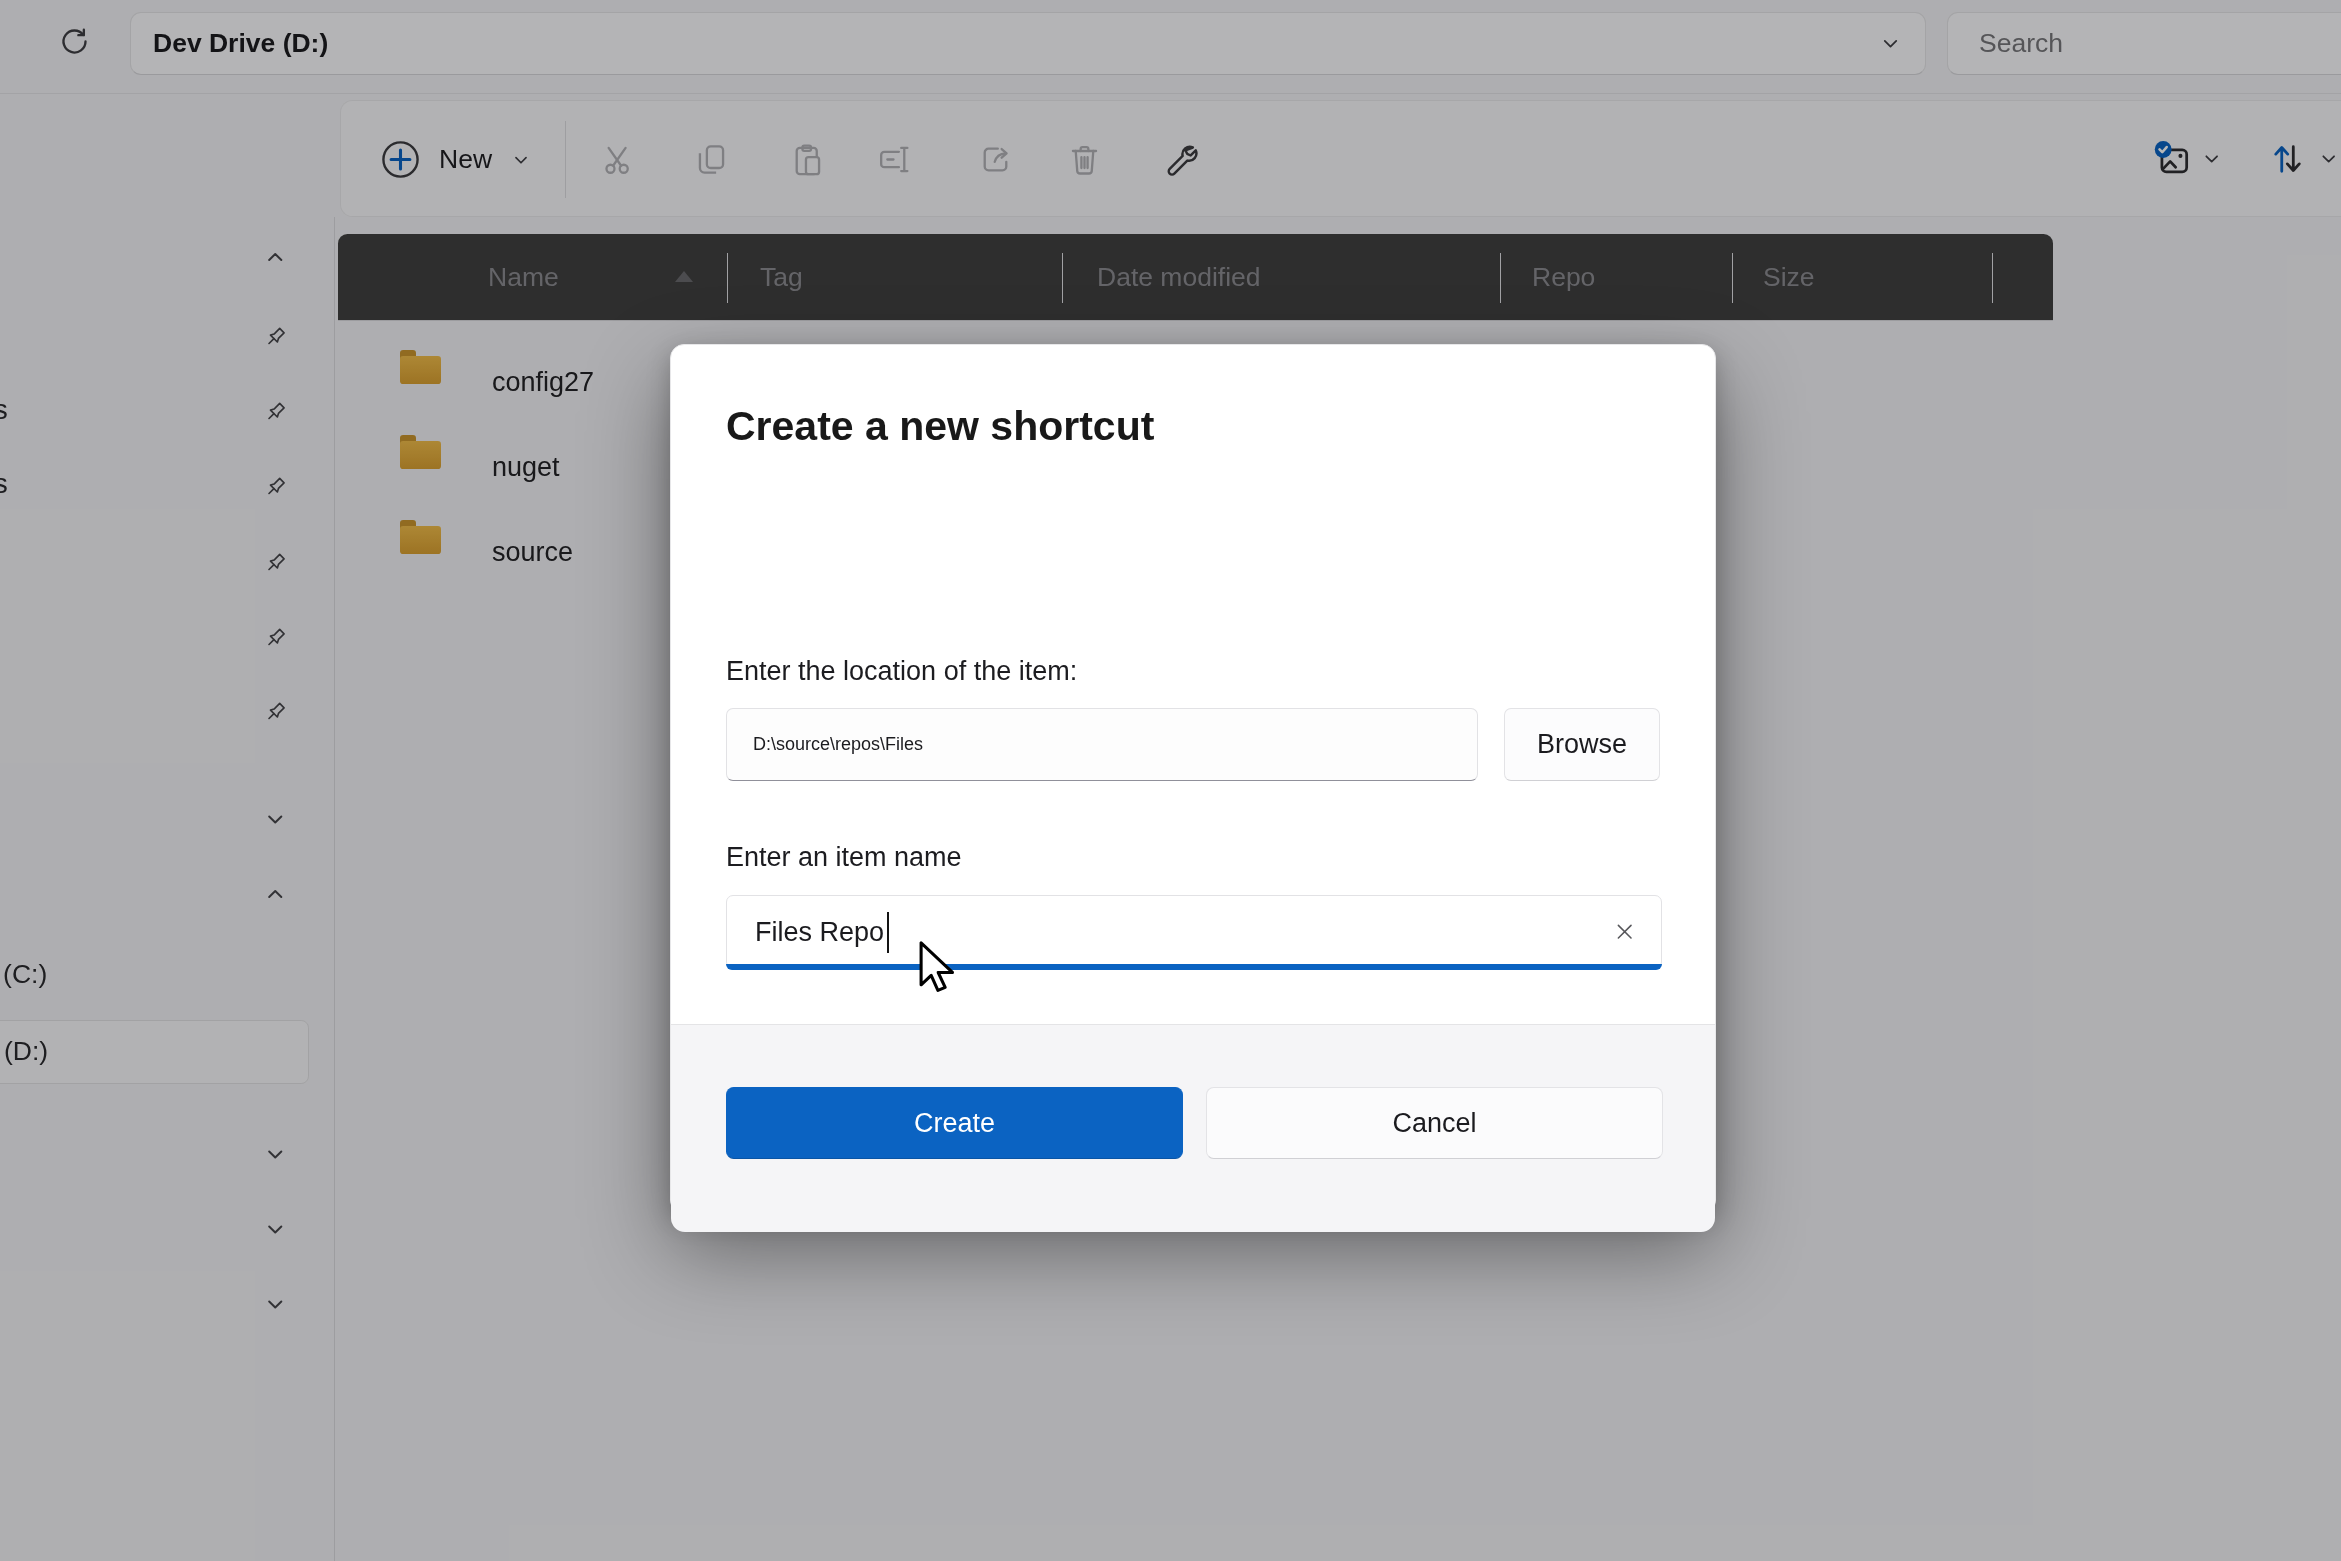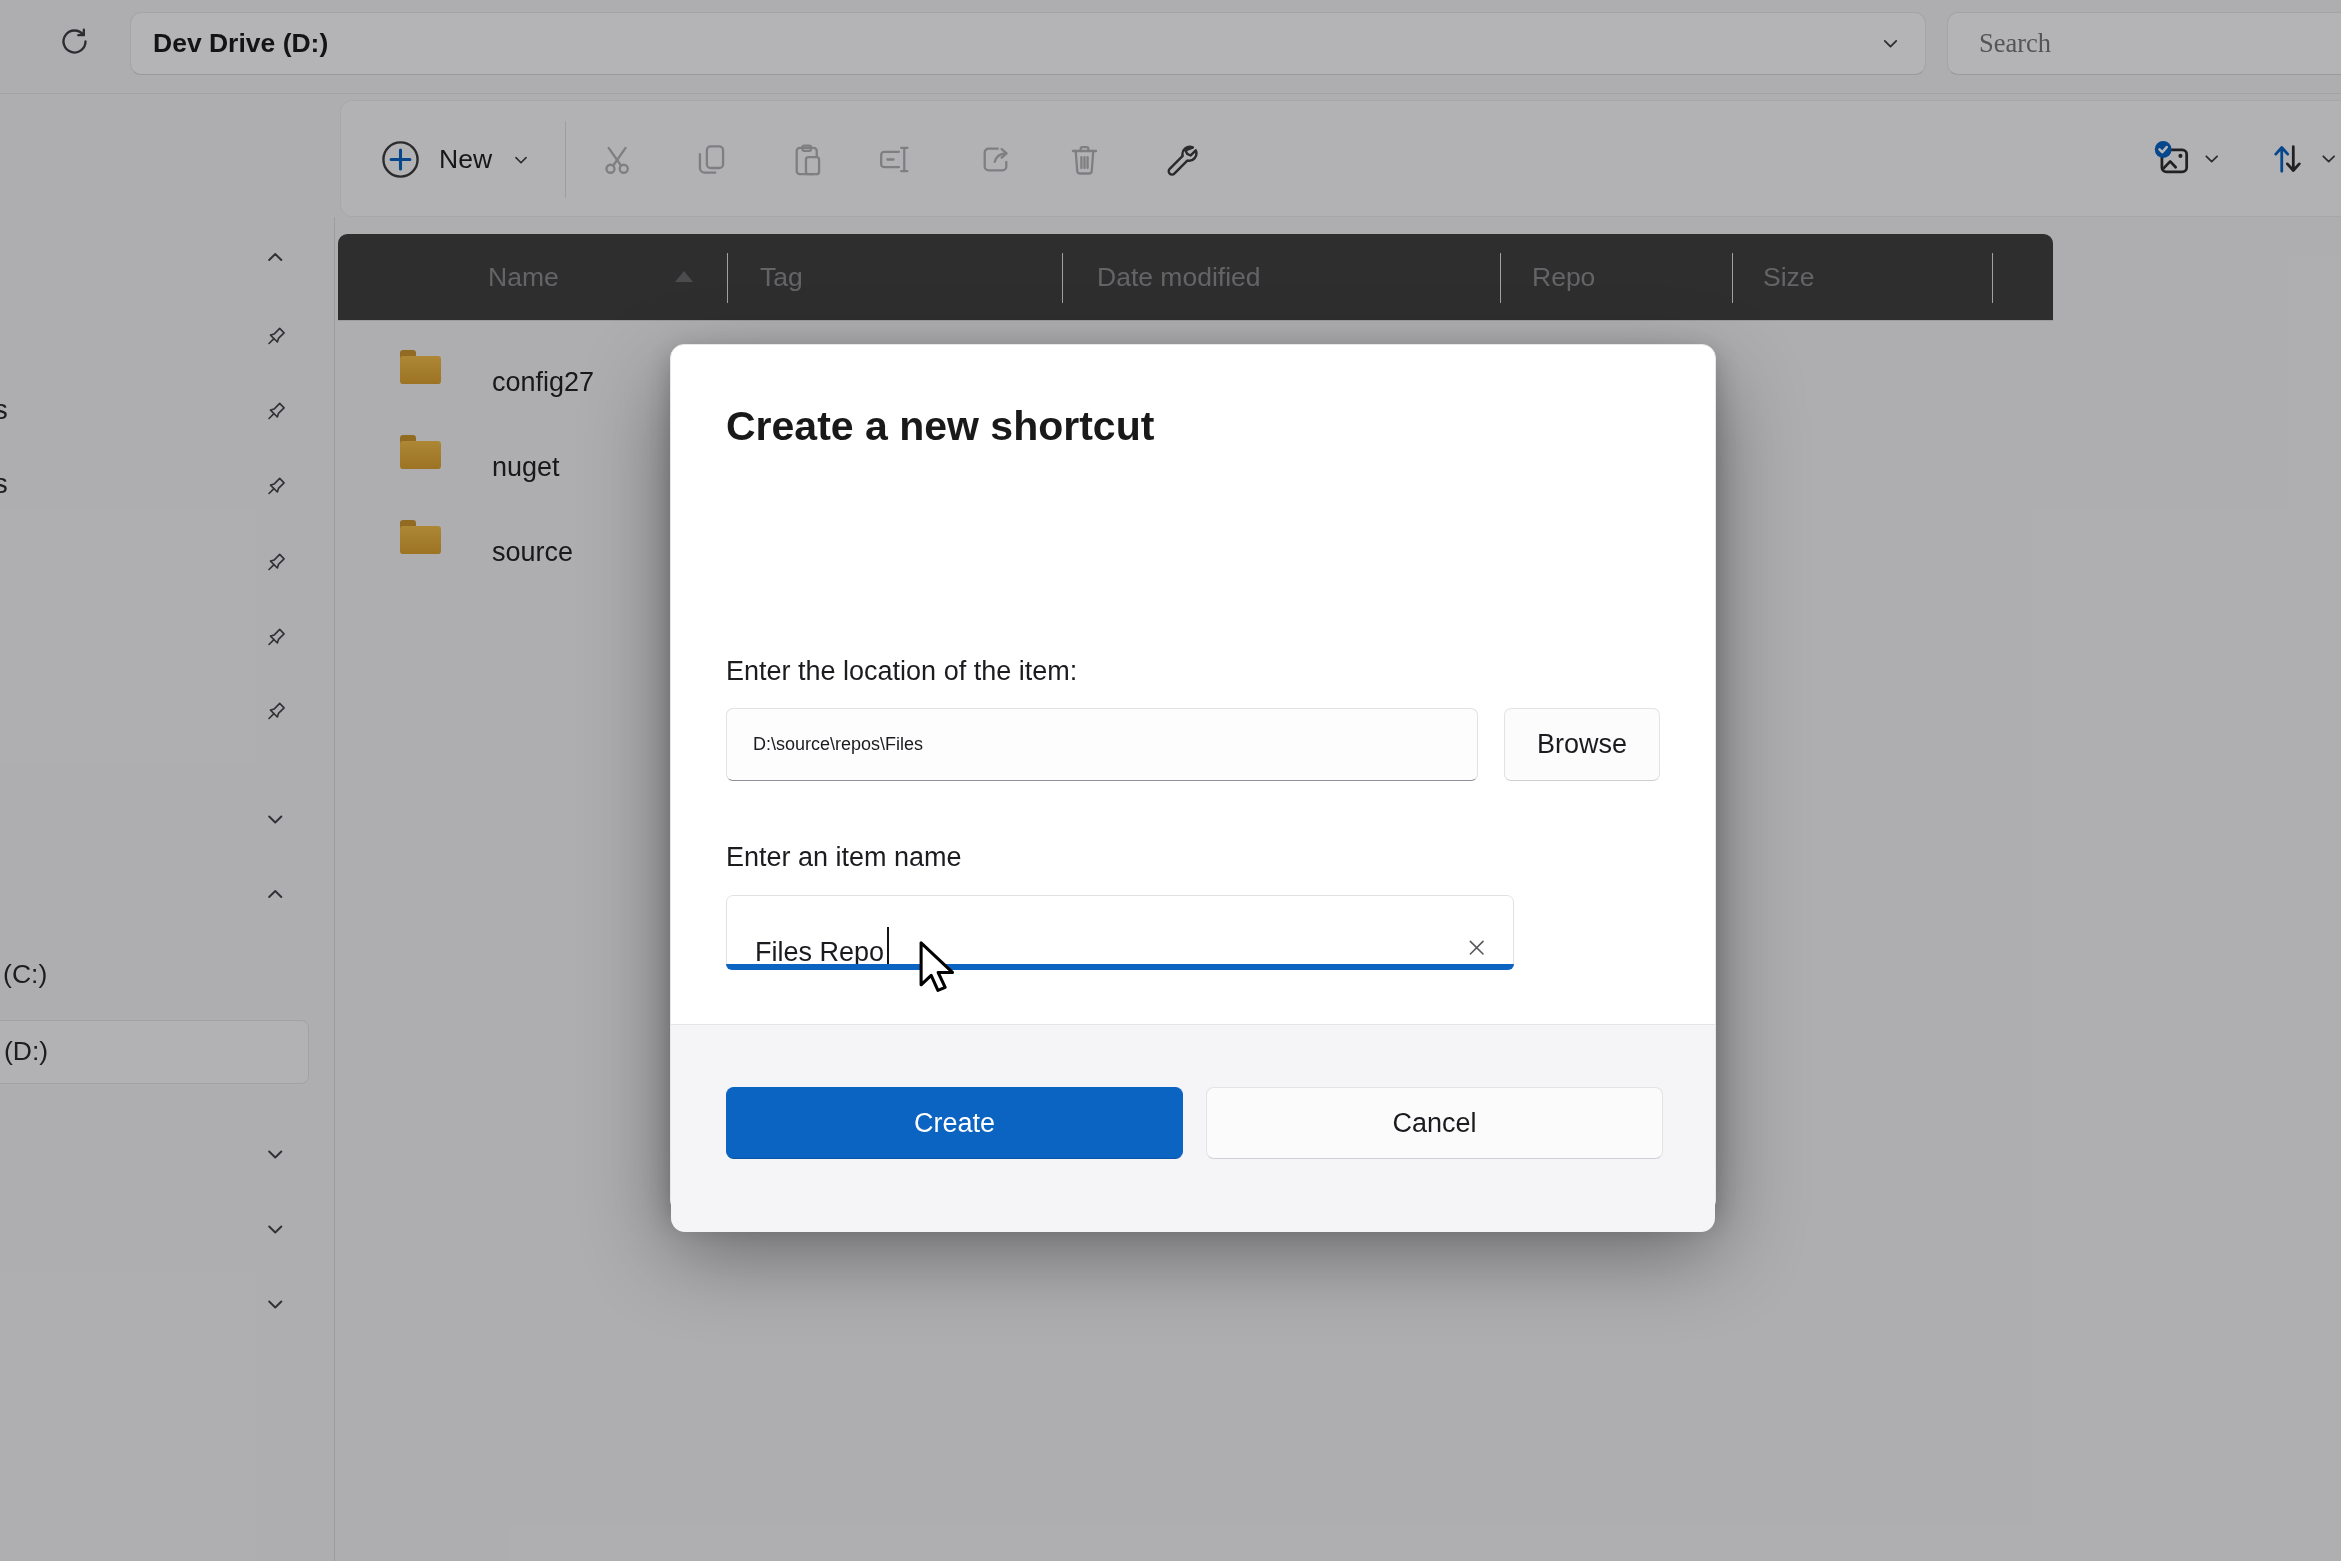--- a/index.html
+++ b/index.html
@@ -7,21 +7,21 @@
   body { font-family:"Liberation Sans", sans-serif; background:#f2f2f5; position:relative; }
   svg { display:block; }
 
   
   #topbar { position:absolute; left:0; top:0; width:2342px; height:94px; background:#f2f2f5; border-bottom:0.8px solid #e2e2e6; }
   #refresh-btn { position:absolute; left:48px; top:15.6px; width:52px; height:52px; display:flex; align-items:center; justify-content:center; border-radius:7.8px; color:#3f3f44; }
   #address-bar { position:absolute; left:130px; top:11.7px; width:1796px; height:63px; background:#fafafc; border:0.8px solid #e3e3e6; border-bottom-color:#d6d6da; border-radius:11px; display:flex; align-items:center; padding:0 22px; }
   #address-text { font-size:26.5px; font-weight:700; color:#1d1d21; }
   #address-chevron { margin-left:auto; color:#3f3f44; }
   #search-box { position:absolute; left:1947px; top:11.7px; width:422px; height:63px; background:#fafafc; border:0.8px solid #e3e3e6; border-bottom-color:#d6d6da; border-radius:11px; display:flex; align-items:center; padding:0 31px; }
-  #search-input { width:100%; border:none; outline:none; background:transparent; font-family:Liberation Serif, serif; font-size:26.5px; color:#2a2a2e; }
+  #search-input { width:100%; border:none; outline:none; background:transparent; font-family:Liberation Sans, sans-serif; font-size:26.5px; color:#2a2a2e; }
   #search-input::placeholder { color:#77777b; opacity:1; }
 
   
   #toolbar { position:absolute; left:340px; top:100px; width:2010px; height:117px; background:#f7f7fa; border:0.8px solid #e8e8eb; border-right:none; border-radius:12.5px 0 0 12.5px; }
   #new-button { position:absolute; left:22px; top:19.5px; height:78px; display:flex; align-items:center; gap:18px; padding:0 17px; border-radius:7.8px; }
   #new-label { font-size:26.5px; color:#1f1f23; }
   #toolbar-divider { position:absolute; left:224px; top:20px; width:0.8px; height:77px; background:#dcdce0; }
   .tool-btn { position:absolute; top:30px; width:56px; height:56px; display:flex; align-items:center; justify-content:center; border-radius:6.2px; }
   .tool-dim { color:#b0b0b5; }
   .tool-dark { color:#3c3c40; }
@@ -48,21 +48,21 @@
   
   #smoke { position:absolute; inset:0; background:rgba(0,0,0,0.28); z-index:10; }
   #dialog { position:absolute; left:650px; top:344px; width:1046px; height:870px; background:#ffffff; border:0.8px solid #e7e7e9; border-radius:14px; z-index:20; box-shadow:0 36px 86px rgba(0,0,0,0.42), 0 7.8px 23.4px rgba(0,0,0,0.22);margin-left:20px; }
   #dialog-title { position:absolute; left:55px; top:58px; font-size:41px; font-weight:600; color:#191919; }
   #dialog-desc { position:absolute; left:55px; top:144px; width:882px; font-size:27px; line-height:44px; color:#1c1c20; }
   #location-label { position:absolute; left:55px; top:311px; font-size:27px; color:#1c1c20; }
   #location-field { position:absolute; left:55px; top:363px; width:752px; height:73px; background:#fdfdfd; border:0.8px solid #e2e2e5; border-bottom:1.6px solid #90909a; border-radius:7px; }
   #location-input { width:100%; height:100%; border:none; outline:none; background:transparent; font-family:"Liberation Sans",sans-serif; font-size:18px; color:#1b1b1f; padding:0 19px 0 26px; }
   #browse-button { position:absolute; left:833px; top:363px; width:156px; height:73px; background:#fcfcfd; border:0.8px solid #e3e3e6; border-bottom-color:#d0d0d4; border-radius:7px; font-size:27px; color:#1b1b1f; display:flex; align-items:center; justify-content:center; }
   #name-label { position:absolute; left:55px; top:497px; font-size:27px; color:#1c1c20; }
-  #name-field { position:absolute; left:55px; top:550px; width:788px; height:74px; background:#ffffff; border:0.8px solid #e2e2e5; border-radius:7px; display:flex; align-items:flex-end; padding:0 15.6px 0 28px; }
+  #name-field { position:absolute; left:55px; top:550px; width:936px; height:74px; background:#ffffff; border:0.8px solid #e2e2e5; border-radius:7px; display:flex; align-items:center; padding:0 15.6px 0 28px; }
   #name-value { font-size:27px; color:#1b1b1f; white-space:pre; }
   #text-caret { width:2.3px; height:41px; background:#141414; margin-left:3.1px; }
   #clear-name-button { margin-left:auto; width:41px; height:41px; display:flex; align-items:center; justify-content:center; color:#57575b; border-radius:4.7px; }
   #focus-underline { position:absolute; left:-0.8px; right:-0.8px; bottom:-1.6px; height:5.5px; background:#0b63c2; border-radius:0 0 6.2px 6.2px; }
   #dialog-footer { position:absolute; left:0; top:679px; width:100%; height:208px; background:#f5f5f7; border-top:0.8px solid #e4e4e6; border-radius:0 0 14px 14px; }
   #create-button { position:absolute; left:55px; top:62px; width:457px; height:72px; background:#0b63c2; border:0.8px solid #0b63c2; border-bottom-color:#0a55a5; border-radius:7.8px; color:#ffffff; font-size:27px; display:flex; align-items:center; justify-content:center; }
   #cancel-button { position:absolute; left:535px; top:62px; width:457px; height:72px; background:#fbfbfc; border:0.8px solid #e3e3e6; border-bottom-color:#d0d0d4; border-radius:7.8px; color:#1b1b1f; font-size:27px; display:flex; align-items:center; justify-content:center; }
 
   #mouse-cursor { position:absolute; left:918px; top:940px; z-index:30; }
 </style>

